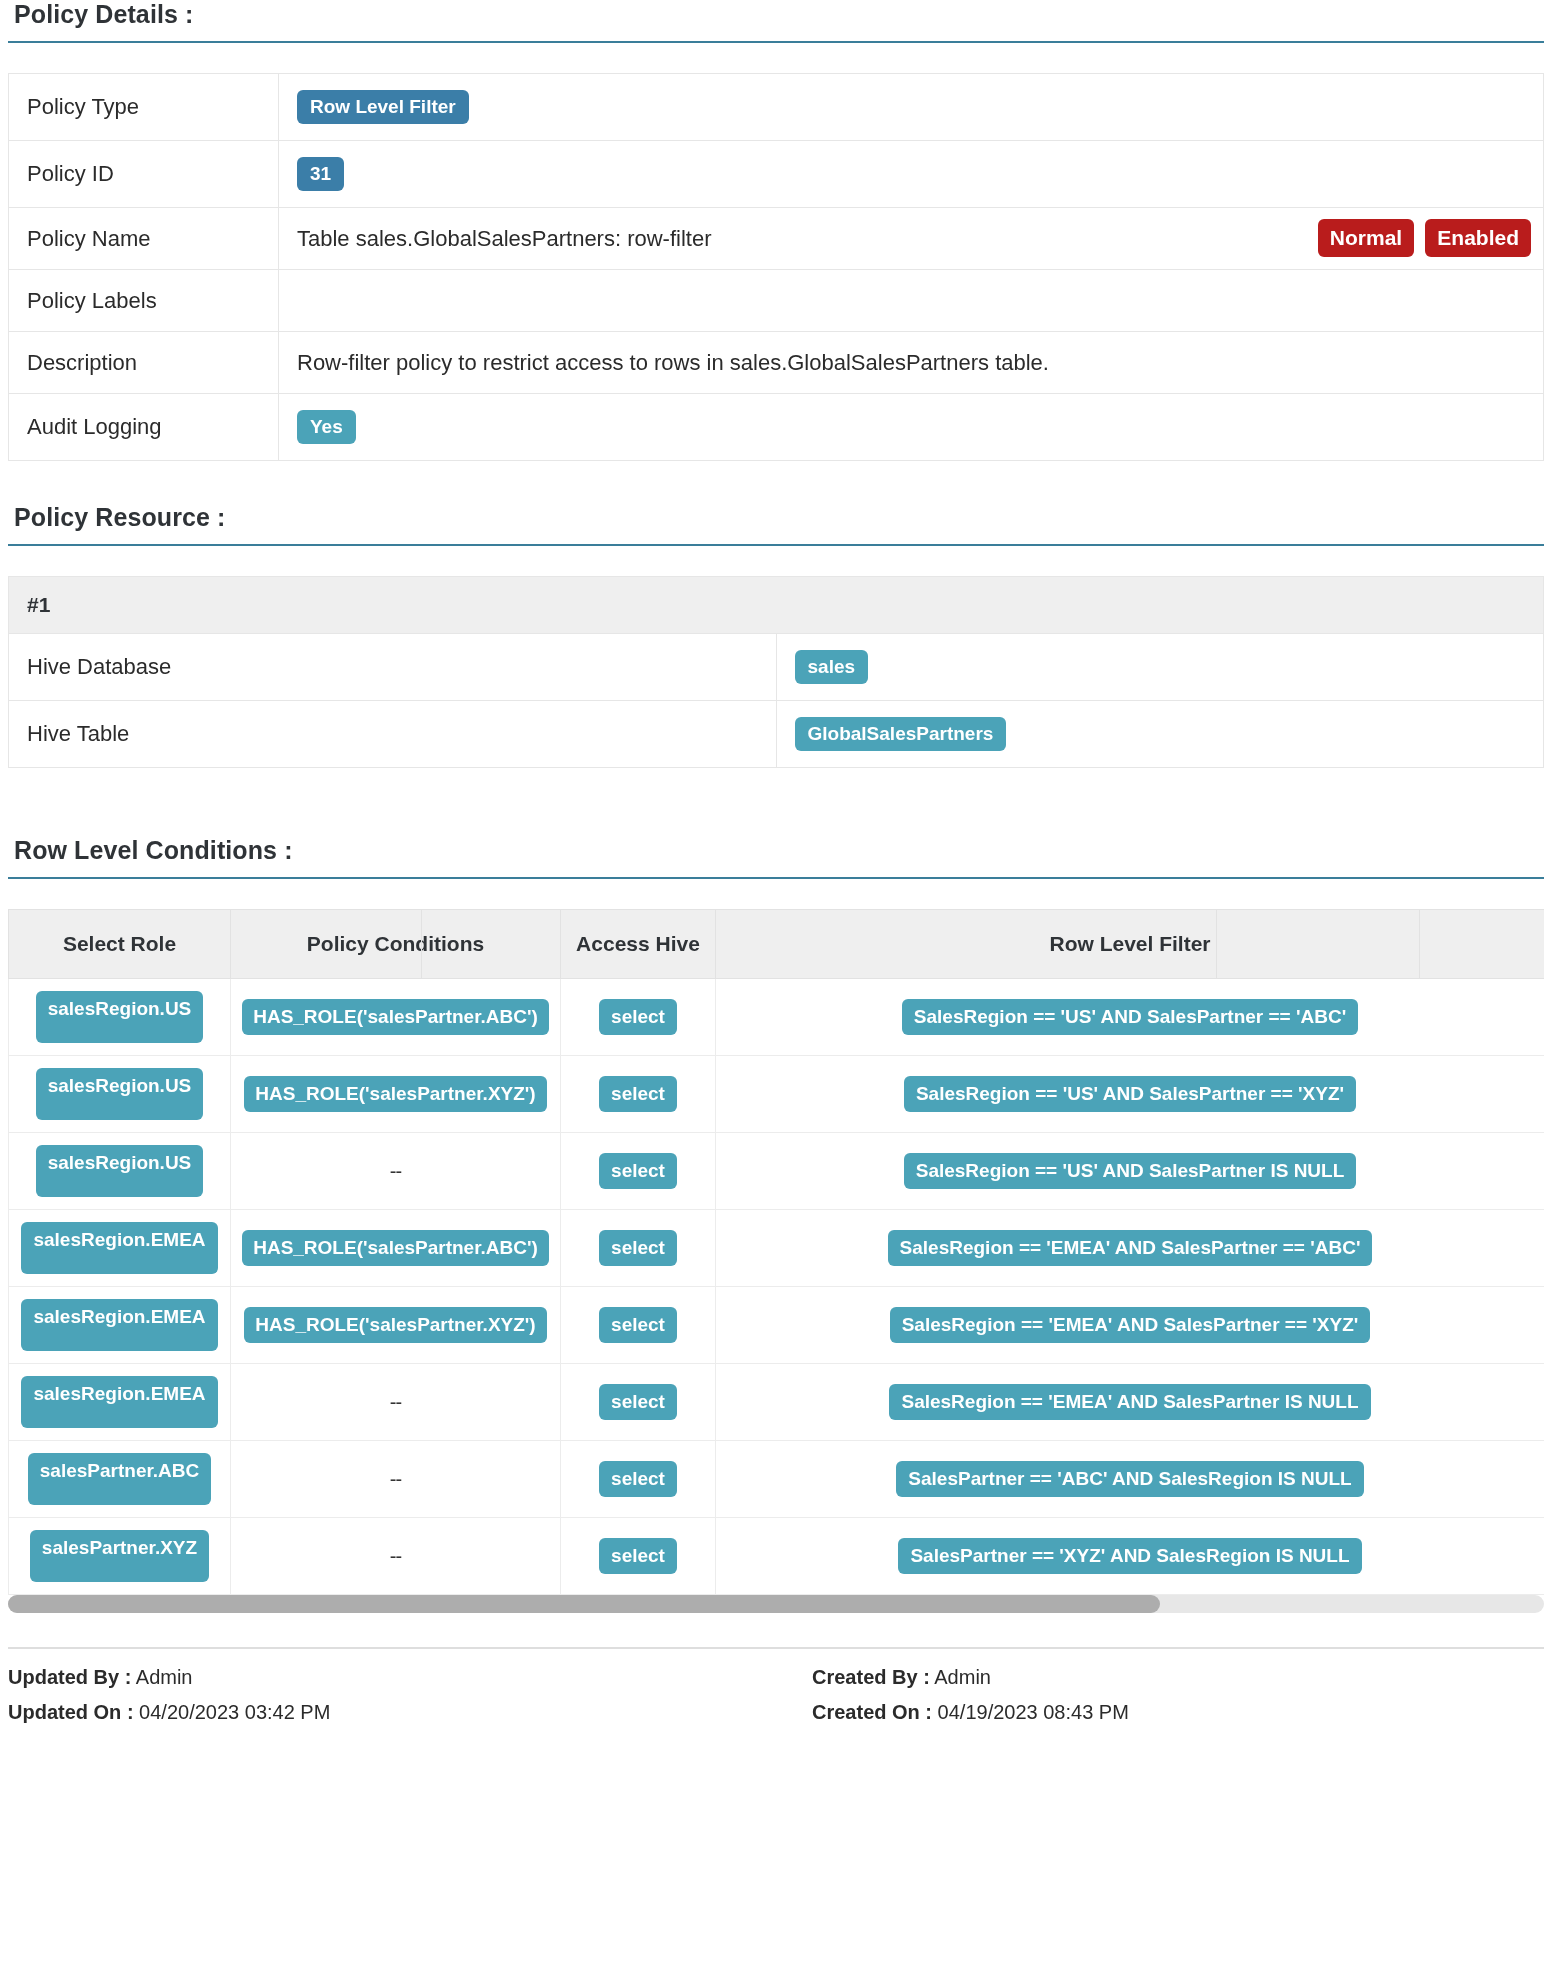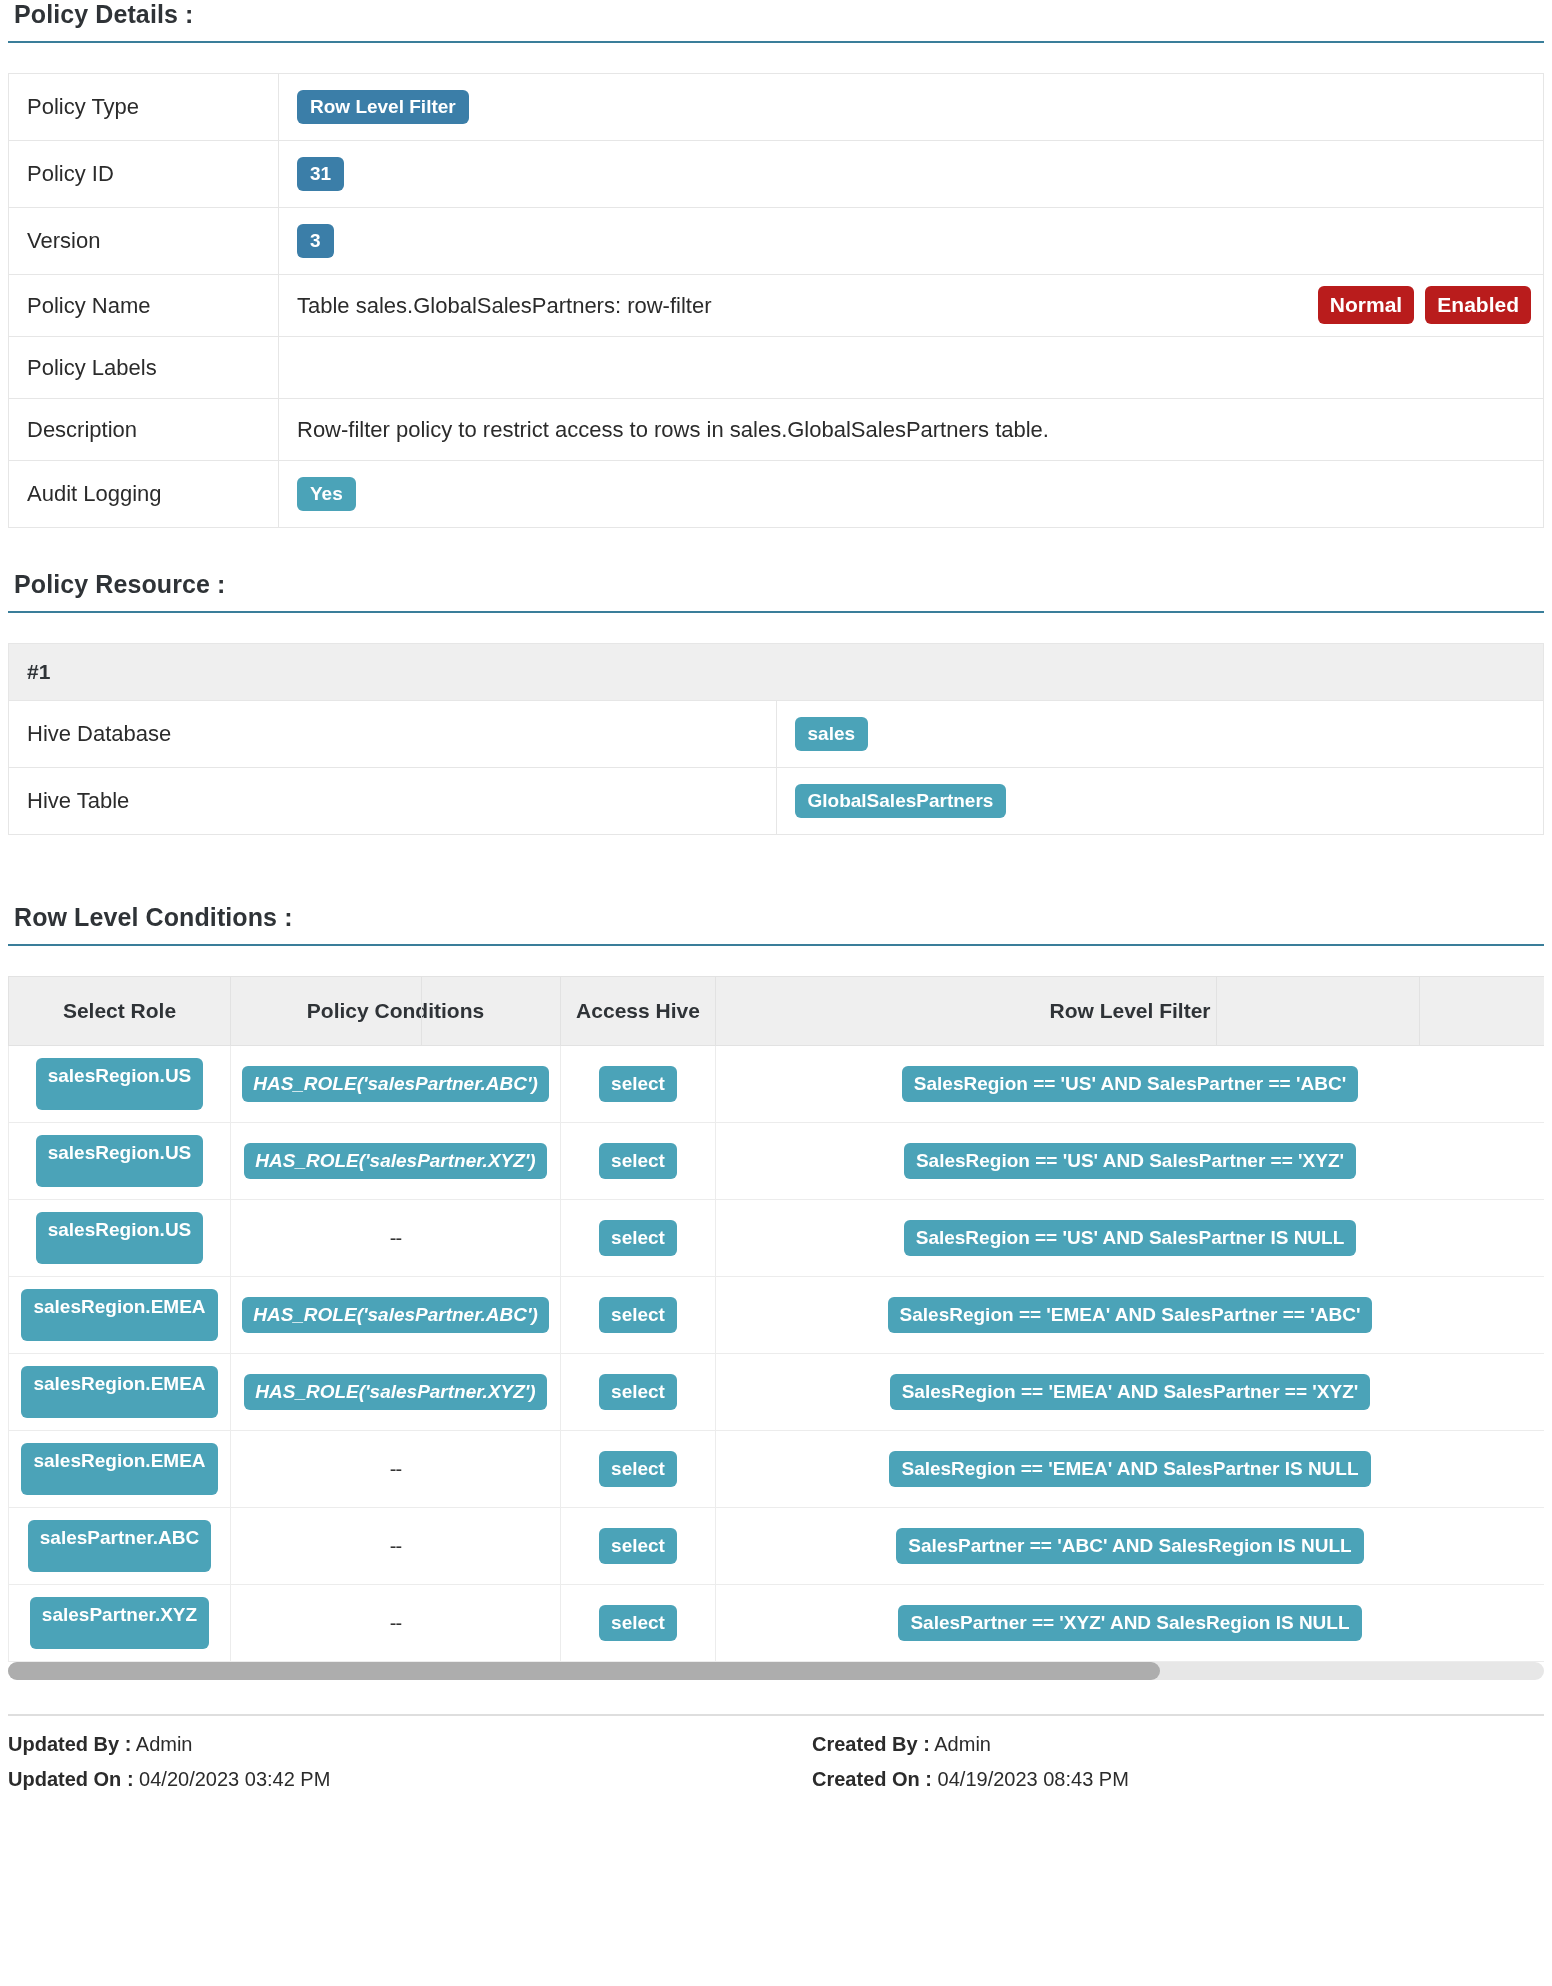--- a/index.html
+++ b/index.html
@@ -127,21 +127,21 @@
     white-space: nowrap;
   }
   .col-role   { width: 222px; }
   .col-cond   { width: 330px; }
   .col-acc    { width: 155px; }
   .col-filter { width: 500px; }
   .col-x1     { width: 126px; }
   .col-x2     { width: 203px; }
 
   td.c-role   .badge { font-size: 19px; padding: 8px 12px 25px 12px; }
-  td.c-cond   .badge { font-size: 19px; padding: 8px 11px 9px 11px; font-style: italic; }
+  td.c-cond   .badge { font-size: 19px; padding: 8px 11px 9px 11px; }
   td.c-acc    .badge { font-size: 19px; padding: 8px 12px 9px 12px; }
   td.c-filter .badge { font-size: 19px; padding: 8px 12px 9px 12px; }
   .dash { font-size: 20px; color: #333; letter-spacing: -1px; }
 
   
   .hscroll {
     margin-top: 0;
     height: 18px;
     background: #e7e7e7;
     border-radius: 9px;
@@ -187,26 +187,20 @@
         <tr>
           <td class="lbl">Policy Type</td>
           <td>
             <span class="badge blue">Row Level Filter</span>
           </td>
         </tr>
         <tr>
           <td class="lbl">Policy ID</td>
           <td>
             <span class="badge blue">31</span>
-          </td>
-        </tr>
-        <tr>
-          <td class="lbl">Version</td>
-          <td>
-            <span class="badge blue">3</span>
           </td>
         </tr>
         <tr>
           <td class="lbl">Policy Name</td>
           <td class="name-cell">
             <div class="pname">Table sales.GlobalSalesPartners: row-filter</div>
             <div class="name-row-badges">
               <span class="badge dark">Normal</span>
               <span class="badge dark">Enabled</span>
             </div>

